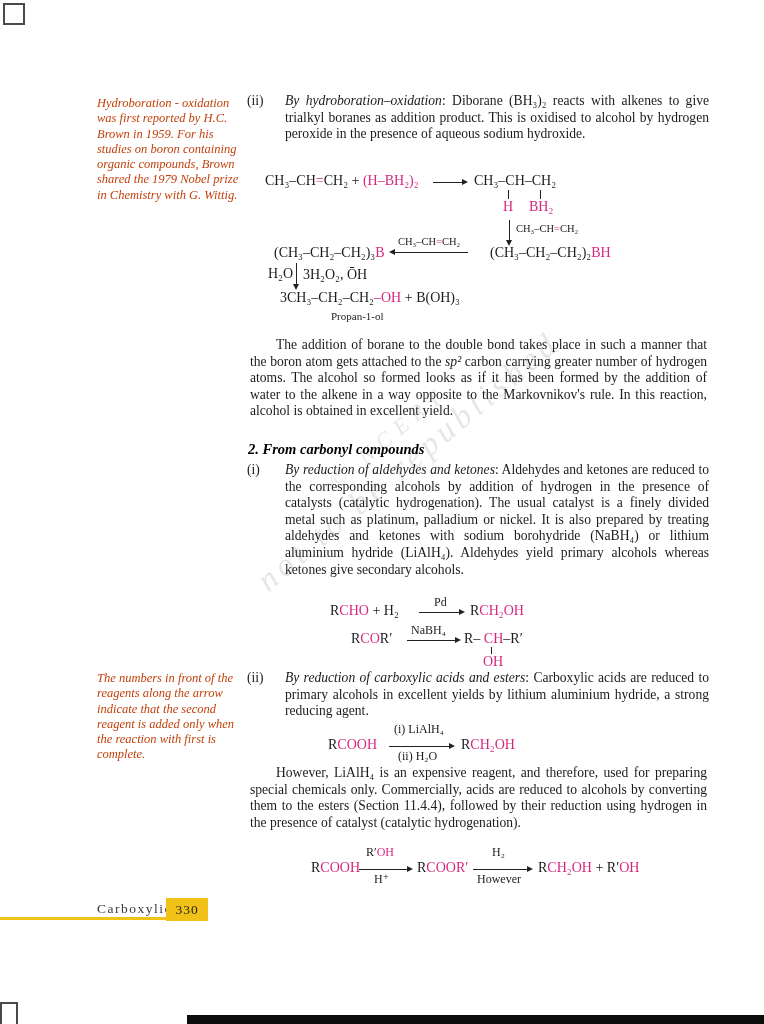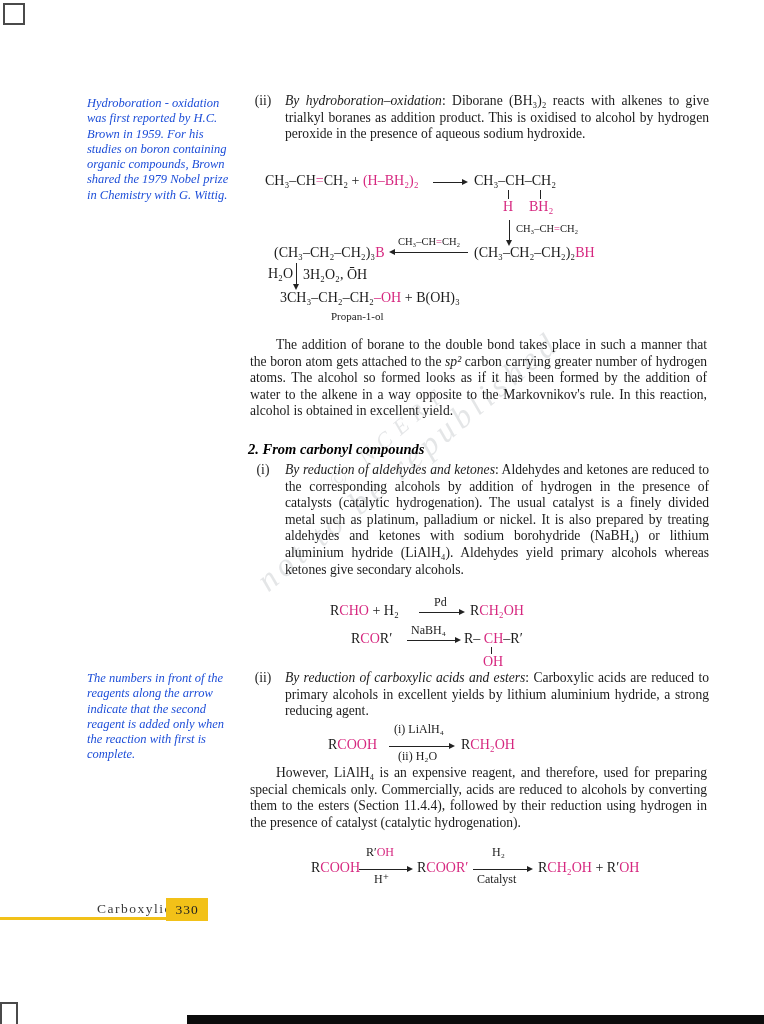--- a/index.html
+++ b/index.html
@@ -1,22 +1,22 @@
 <!DOCTYPE html>
 <html style="--magenta: #d6277f; --yellow: #f2c118;"><head>
 <meta charset="utf-8">
 <style>
   html,body{margin:0;padding:0;background:#fff}
   .page{position:relative;width:764px;height:1024px;background:#fff;overflow:hidden;
         font-family:"Liberation Serif","DejaVu Serif",serif;color:#1b1b1b}
-  .mnote{position:absolute;left:87px;width:154px;font-style:italic;font-size:12.5px;
-         line-height:1.22;color:#1d4ed8}
+  .mnote{position:absolute;left:97px;width:154px;font-style:italic;font-size:12.5px;
+         line-height:1.22;color:#c2410c}
   .body-block{position:absolute;text-align:justify;font-size:13.6px;line-height:16.6px}
   .indent{text-indent:26px}
-  .item-label{position:absolute;left:-38px;width:32px;text-align:center}
+  .item-label{position:absolute;left:-38px;width:32px;text-align:left}
   .ilead{font-style:italic}
   .heading{position:absolute;font-weight:bold;font-style:italic;font-size:14.5px;color:#000000}
   .f{position:absolute;white-space:nowrap;font-size:14px;line-height:1.15}
   .fs{font-size:10.5px}
   .f11{font-size:12px}
   .seg-m{color:var(--magenta,#d6277f)}
   .seg-k{color:inherit}
   .seg-i{font-style:italic}
   .arr{position:absolute;border-top:1.4px solid #222;height:0}
   .arr.ar-r::after{content:"";position:absolute;right:-2px;top:-4.1px;
@@ -68,21 +68,21 @@
     <span class="f" style="left:474px;top:173px"><span class="seg-k">CH₃–CH–CH₂</span></span>
     <div class="bond" style="left:508px;top:190px;height:9px"></div>
     <div class="bond" style="left:540px;top:190px;height:9px"></div>
     <span class="f" style="left:503px;top:199px"><span class="seg-m">H</span></span>
     <span class="f" style="left:529px;top:199px"><span class="seg-m">BH₂</span></span>
     <div class="varr" style="left:509px;top:220px;height:24px"></div>
     <span class="f fs" style="left:516px;top:223px"><span class="seg-k">CH₃–CH</span><span class="seg-m">=</span><span class="seg-k">CH₂</span></span>
     <span class="f" style="left:274px;top:245px"><span class="seg-k">(CH₃–CH₂–CH₂)₃</span><span class="seg-m">B</span></span>
     <span class="f fs" style="left:398px;top:236px"><span class="seg-k">CH₃–CH</span><span class="seg-m">=</span><span class="seg-k">CH₂</span></span>
     <div class="arr ar-l" style="left:391px;top:252px;width:77px"></div>
-    <span class="f" style="left:474px;top:245px"><span class="seg-k">(CH₃–CH₂–CH₂)₂</span><span class="seg-m">BH</span></span>
+    <span class="f" style="left:490px;top:245px"><span class="seg-k">(CH₃–CH₂–CH₂)₂</span><span class="seg-m">BH</span></span>
     <span class="f" style="left:268px;top:266px"><span class="seg-k">H₂O</span></span>
     <div class="varr" style="left:296px;top:263px;height:25px"></div>
     <span class="f" style="left:303px;top:267px"><span class="seg-k">3H₂O₂, ŌH</span></span>
     <span class="f" style="left:280px;top:290px"><span class="seg-k">3CH₃–CH₂–CH₂</span><span class="seg-m">–OH</span><span class="seg-k">  +  B(OH)₃</span></span>
     <span class="f" style="left:331px;top:310px;font-size:11px">Propan-1-ol</span>
   </div>
 
   <div class="body-block indent" style="left:250px;top:337px;width:457px"><span class="seg-k">The addition of borane to the double bond takes place in such a manner that the boron atom gets attached to the </span><span class="seg-i">sp²</span><span class="seg-k"> carbon carrying greater number of hydrogen atoms. The alcohol so formed looks as if it has been formed by the addition of water to the alkene in a way opposite to the Markovnikov's rule. In this reaction, alcohol is obtained in excellent yield.</span></div>
 
   <div class="heading" style="left:248px;top:441px">2.  From carbonyl compounds</div>
@@ -121,21 +121,21 @@
   <div class="body-block indent" style="left:250px;top:765px;width:457px">However, LiAlH₄ is an expensive reagent, and therefore,  used for preparing special chemicals only. Commercially, acids are reduced to alcohols by converting them to the esters (Section 11.4.4), followed by their reduction using hydrogen in the presence of  catalyst (catalytic hydrogenation).</div>
 
   <div>
     <span class="f" style="left:311px;top:860px"><span class="seg-k">R</span><span class="seg-m">COOH</span></span>
     <span class="f f11" style="left:366px;top:846px"><span class="seg-k">R′</span><span class="seg-m">OH</span></span>
     <div class="arr ar-r" style="left:359px;top:869px;width:52px"></div>
     <span class="f f11" style="left:374px;top:873px"><span class="seg-k">H⁺</span></span>
     <span class="f" style="left:417px;top:860px"><span class="seg-k">R</span><span class="seg-m">COOR′</span></span>
     <span class="f f11" style="left:492px;top:846px"><span class="seg-k">H₂</span></span>
     <div class="arr ar-r" style="left:473px;top:869px;width:58px"></div>
-    <span class="f f11" style="left:477px;top:873px"><span class="seg-k">Catalyst</span></span>
+    <span class="f f11" style="left:477px;top:873px"><span class="seg-k">However</span></span>
     <span class="f" style="left:538px;top:860px"><span class="seg-k">R</span><span class="seg-m">CH₂OH</span><span class="seg-k"> + R′</span><span class="seg-m">OH</span></span>
   </div>
 
   <div class="footer-line"></div>
   <span class="footer-chem">Carboxylic</span>
   <div class="footer-hl">
     <span class="footer-pg-text">330</span>
   </div>
   <div class="blackbar"></div>
 

